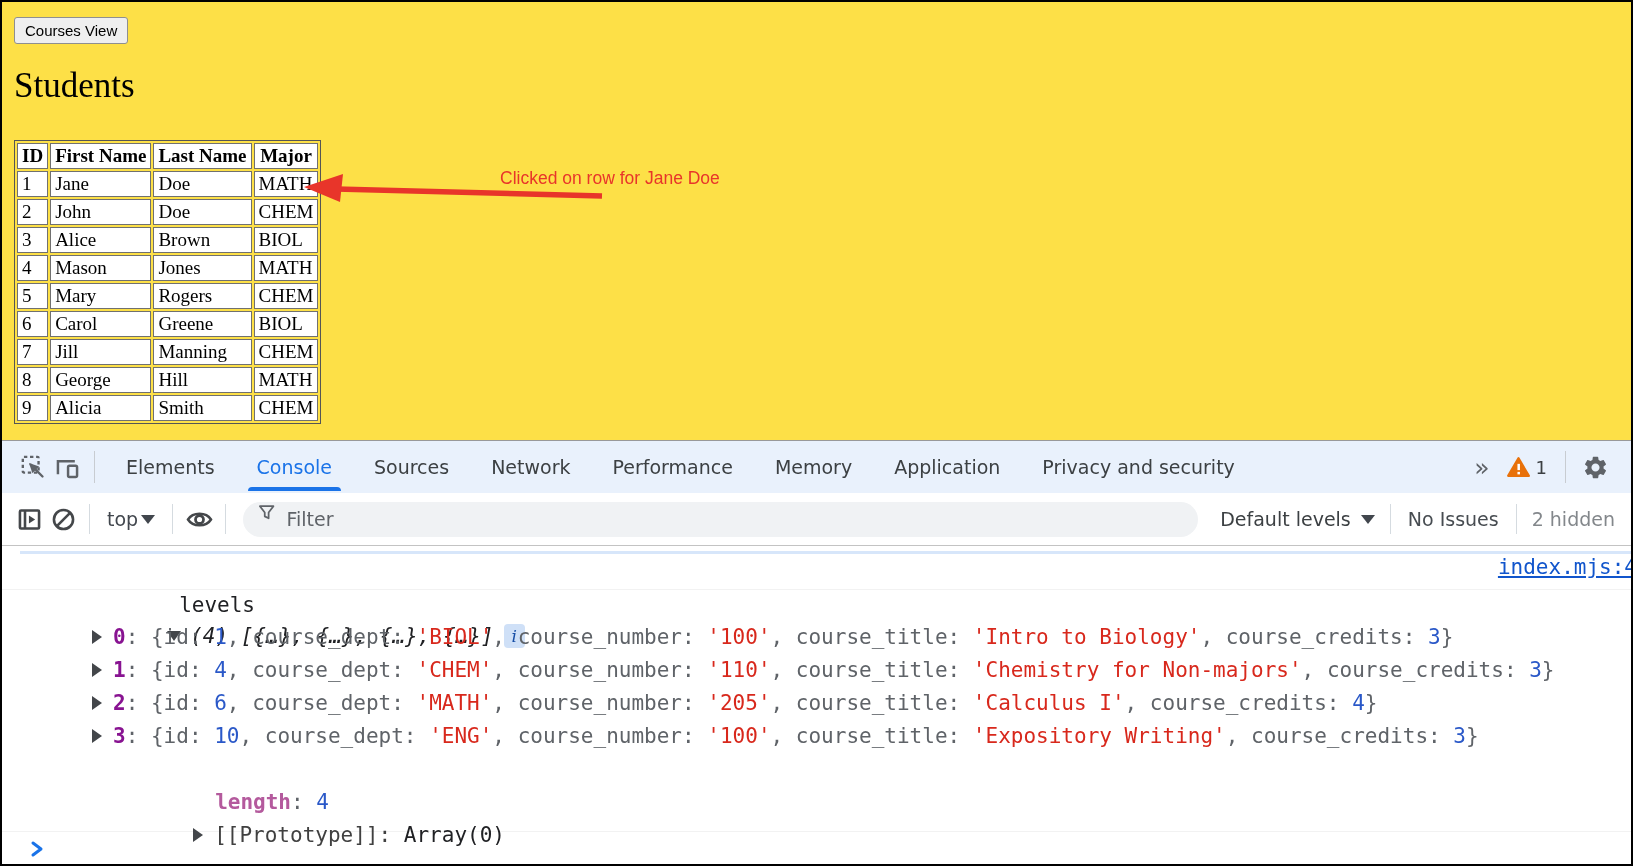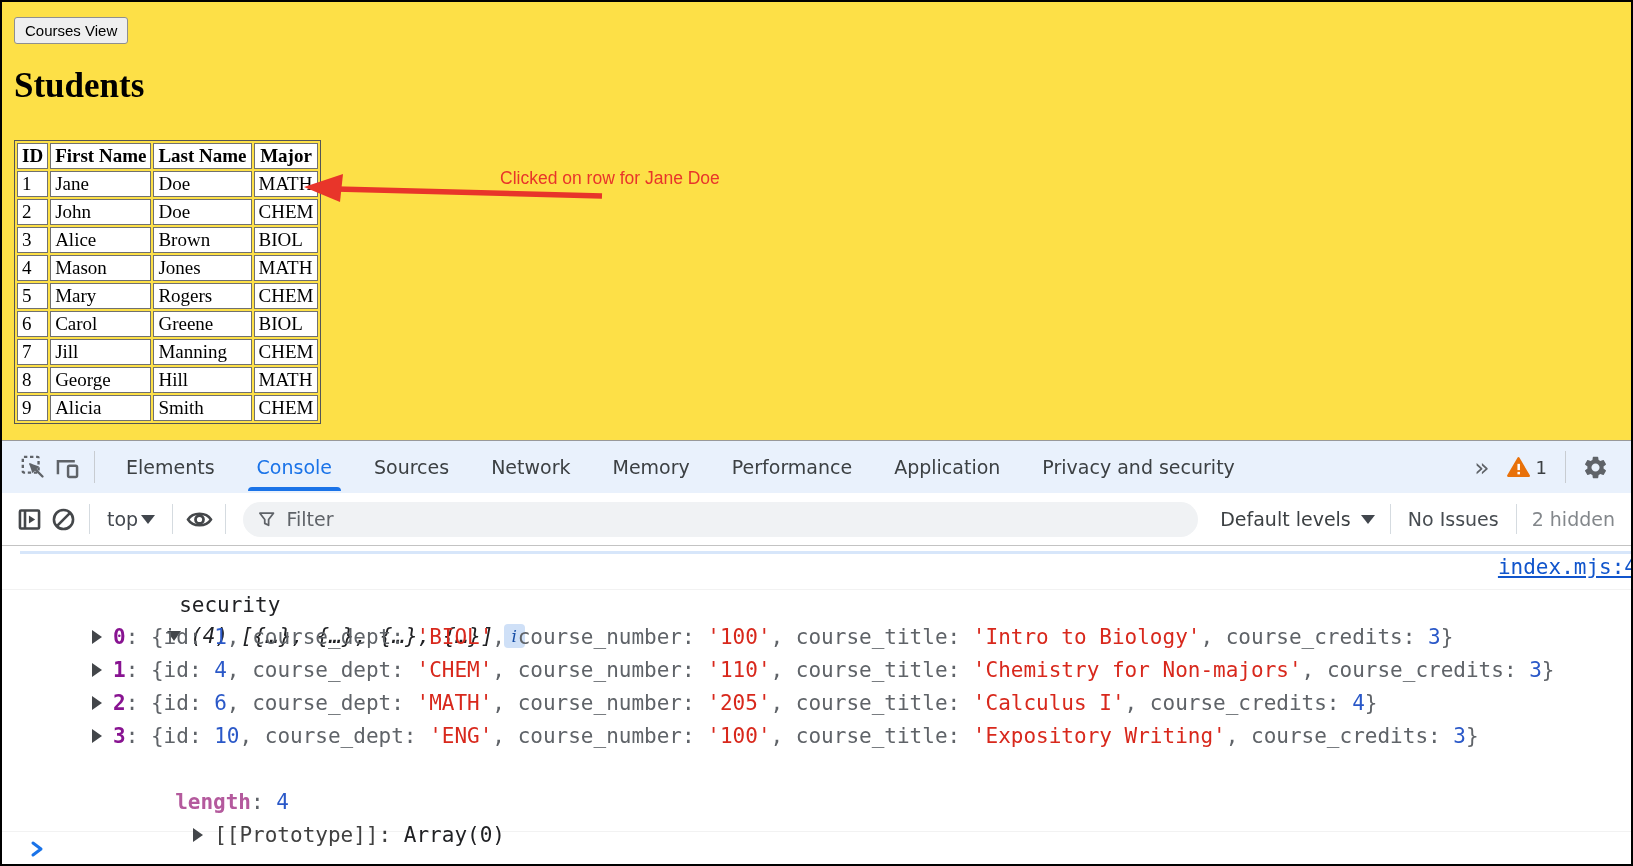--- a/index.html
+++ b/index.html
@@ -6,21 +6,21 @@
   body { background:#fff; font-family:"Liberation Sans", sans-serif; }
   .frame { position:relative; width:1633px; height:866px; border:2px solid #000;
            background:#fff; overflow:hidden; }
 
   
   .page-area { position:absolute; left:0; top:0; width:100%; height:438px; background:#fde047; }
   .courses-btn { position:absolute; left:12px; top:15px; font-family:"Liberation Sans",sans-serif;
         font-size:15px; color:#000; background:#efefef; border:1px solid #8f8f8f; border-radius:3px;
         padding:4px 10px; cursor:pointer; }
   .page-title { position:absolute; left:12px; top:64px; font-family:"Liberation Serif",serif;
-        font-size:35px; font-weight:bold; color:#000; }
+        font-size:35px; font-weight:normal; color:#000; }
   table.students { position:absolute; left:12px; top:138px; border-collapse:separate;
         border-spacing:2px; border:1px solid #555; font-family:"Liberation Serif",serif;
         font-size:19px; color:#000; }
   table.students th, table.students td { border:1px solid #707070; padding:1px 4px; line-height:22px;
         white-space:nowrap; background:#fff; }
   table.students th { font-weight:bold; text-align:center; }
   table.students td { text-align:left; }
   .col-id{width:24px;} .col-fn{width:100px;} .col-ln{width:96px;} .col-mj{width:58px;}
 
   .annotation-text { position:absolute; left:498px; top:166px; color:#e8352a;
@@ -44,39 +44,39 @@
   .warn-count { font-size:18px; color:#3c4043; }
   .gear-wrap { padding:0 6px; cursor:pointer; display:flex; align-items:center; }
 
   .console-toolbar { display:flex; align-items:center; height:53px; background:#fff;
         border-bottom:1px solid #c3c3c3; padding:0 10px; overflow:hidden; }
   .console-toolbar .ico { display:flex; align-items:center; justify-content:center; width:34px; height:34px; cursor:pointer; flex:0 0 auto; }
   .vdiv2 { width:1px; height:30px; background:#d5dbe0; margin:0 9px; flex:0 0 auto; }
   .ctx-dd { display:flex; align-items:center; gap:3px; font-size:19px; color:#41464d; padding:0 8px; cursor:pointer; flex:0 0 auto; }
   .dd-caret { width:0; height:0; border-left:7px solid transparent; border-right:7px solid transparent;
         border-top:9px solid #41464d; }
-  .filter-pill { flex:1 1 auto; display:flex; align-items:center; gap:10px; height:35px;
+  .filter-pill { flex:1 1 auto; display:flex; gap:10px; height:35px;
         background:#f0f2f4; border-radius:18px; margin:0 8px; padding:0 14px; min-width:60px; }
   .filter-pill input { border:none; outline:none; background:transparent; font-size:19px;
         color:#3c4043; font-family:"DejaVu Sans",sans-serif; width:100%; }
   .filter-pill input::placeholder { color:#5f6368; opacity:1; }
   .tb-right { display:flex; align-items:center; flex:0 0 auto;margin-left:8px; }
   .levels-dd { display:flex; align-items:center; gap:10px; font-size:19px; color:#3c4043; padding:0 6px; cursor:pointer; white-space:nowrap; }
   .no-issues { font-size:19px; color:#474c51; padding:0 8px; cursor:pointer; white-space:nowrap; }
   .hidden-count { font-size:19px; color:#83878b; padding:0 6px; white-space:nowrap; cursor:pointer; }
 
   
   .console-out { position:relative; background:#fff; font-family:"DejaVu Sans Mono",monospace;
         font-size:21px; color:#202124; overflow:hidden; height:318px; }
   .blue-strip { height:3px; background:#d7e6fa; margin:5px 0 0 18px; }
   .console-row { height:31px; line-height:31px; white-space:pre; }
   .cmd-row { margin-top:5px; padding-left:76px; border-bottom:1px solid #f2f2f2; }
   .preview-row { padding-left:64px; }
   .entry-row { height:33px; line-height:33px; padding-left:90px; }
-  .len-row { height:33px; line-height:33px; padding-left:72px; }
+  .len-row { height:33px; line-height:33px; padding-left:112px; }
   .proto-row { height:33px; line-height:33px; padding-left:90px; }
   .src-link { position:absolute; top:563px; right:-6px; color:#1155cc; text-decoration:underline;
         font-size:21px; cursor:pointer; }
   .console-out .src-link { top:9px; }
   .tri-r { display:inline-block; width:0; height:0; border-left:10px solid #43464a;
         border-top:7px solid transparent; border-bottom:7px solid transparent;
         margin-right:11px; vertical-align:middle; margin-bottom:3px; }
   .tri-d { display:inline-block; width:0; height:0; border-top:10px solid #43464a;
         border-left:7px solid transparent; border-right:7px solid transparent;
         margin-right:9px; vertical-align:middle; margin-bottom:3px; }
@@ -197,22 +197,22 @@
           <path d="M3.5 18 V6.5 H18.5"></path>
           <rect x="12.5" y="10.5" width="8" height="10" rx="1.3"></rect>
         </svg>
       </div>
       <div class="vdiv"></div>
       <div id="tabs-container" style="display:flex; align-items:center; height:52px;">
           <div class="tab">Elements</div>
           <div class="tab active">Console</div>
           <div class="tab">Sources</div>
           <div class="tab">Network</div>
+          <div class="tab">Performance</div>
           <div class="tab">Memory</div>
-          <div class="tab">Performance</div>
           <div class="tab">Application</div>
           <div class="tab">Privacy and security</div>
         </div>
       <div class="tab-trail">
         <div class="more-tabs">»</div>
         <div class="warn-wrap">
           <svg width="25" height="25" viewBox="0 0 24 24">
             <path d="M12 3 L22 20 H2 Z" fill="#e8710a" stroke="#e8710a" stroke-width="2" stroke-linejoin="round"></path>
             <rect x="11" y="8.5" width="2.4" height="6" fill="#fff"></rect>
             <rect x="11" y="16.2" width="2.4" height="2.4" fill="#fff"></rect>
@@ -270,21 +270,21 @@
         <div class="no-issues">No Issues</div>
         <div class="vdiv2"></div>
         <div class="hidden-count">2 hidden</div>
       </div>
     </div>
 
     <div class="console-out">
       <div class="blue-strip"></div>
 
       <div class="console-row cmd-row">
-        <span class="dark">security</span>
+        <span class="dark">levels</span>
       </div>
       <span class="src-link">index.mjs:4</span>
 
       <div class="console-row preview-row">
         <span class="tri-d"></span><span class="obj-preview">(4) [{…}, {…}, {…}, {…}]</span><span class="info-badge">i</span>
       </div>
 
       <div id="entries-container">
           <div class="console-row entry-row"><span class="tri-r"></span><span class="idx">0</span><span class="prop">: {</span><span class="prop">id: </span><span class="num">1</span><span class="prop">, </span><span class="prop">course_dept: </span><span class="str">'BIOL'</span><span class="prop">, </span><span class="prop">course_number: </span><span class="str">'100'</span><span class="prop">, </span><span class="prop">course_title: </span><span class="str">'Intro to Biology'</span><span class="prop">, </span><span class="prop">course_credits: </span><span class="num">3</span><span class="prop">}</span></div>
           <div class="console-row entry-row"><span class="tri-r"></span><span class="idx">1</span><span class="prop">: {</span><span class="prop">id: </span><span class="num">4</span><span class="prop">, </span><span class="prop">course_dept: </span><span class="str">'CHEM'</span><span class="prop">, </span><span class="prop">course_number: </span><span class="str">'110'</span><span class="prop">, </span><span class="prop">course_title: </span><span class="str">'Chemistry for Non-majors'</span><span class="prop">, </span><span class="prop">course_credits: </span><span class="num">3</span><span class="prop">}</span></div>

